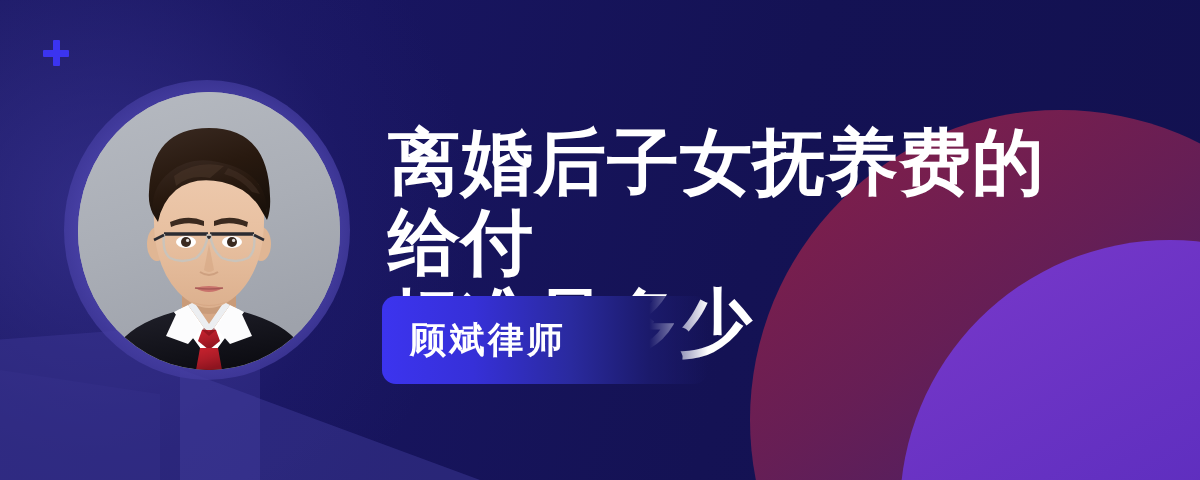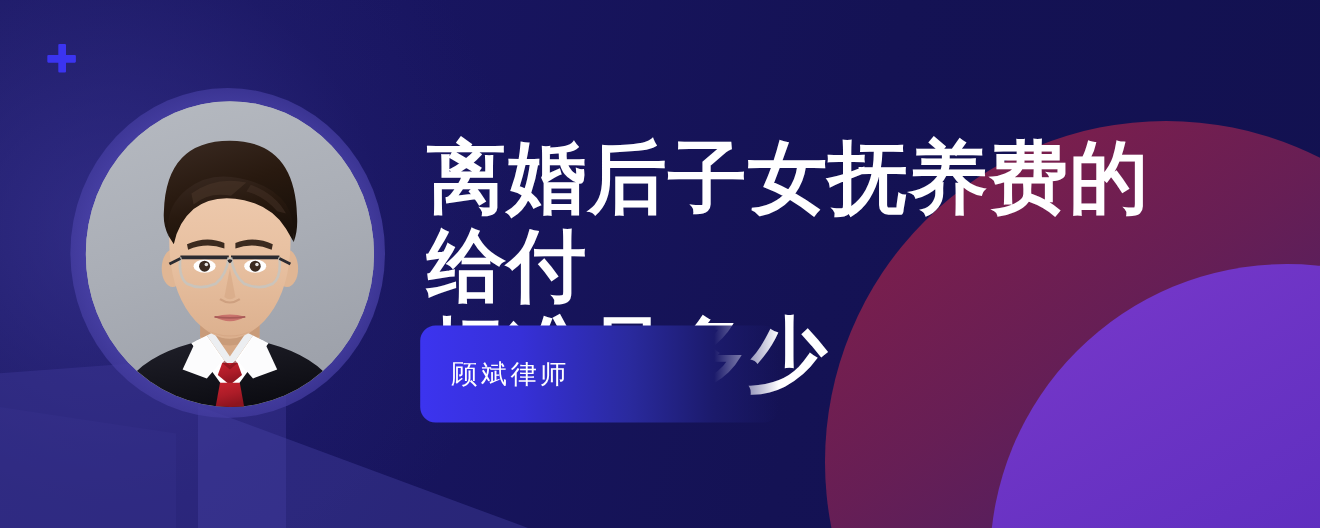--- a/index.html
+++ b/index.html
@@ -123,22 +123,22 @@
     position: absolute;
     left: 382px; top: 296px;
     width: 326px; height: 88px;
     border-radius: 14px;
     background: linear-gradient(90deg, #3c34ef 0%, #3630d8 28%, #2a2a9e 58%, #1b1a6b 82%, rgba(20,18,84,0.0) 100%);
     display: flex;
     align-items: center;
   }
   .name-badge .name-text {
     color: #ffffff;
-    font-size: 24px;
-    font-weight: normal;
+    font-size: 36px;
+    font-weight: bold;
     letter-spacing: 3px;
     margin-left: 28px;
   }
 </style>
 </head>
 <body>
 
 <div id="banner">
 
   <div class="bg-base"></div>

